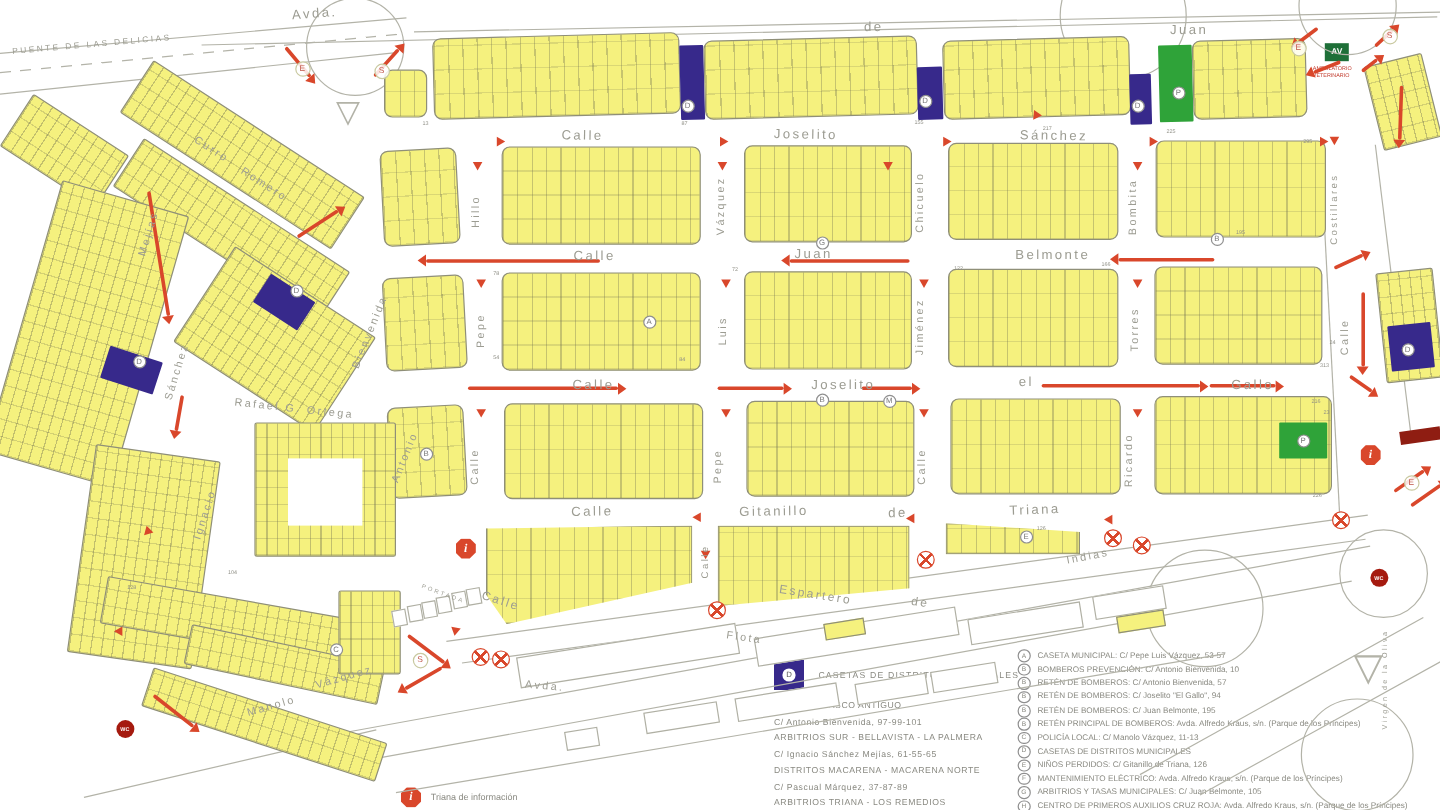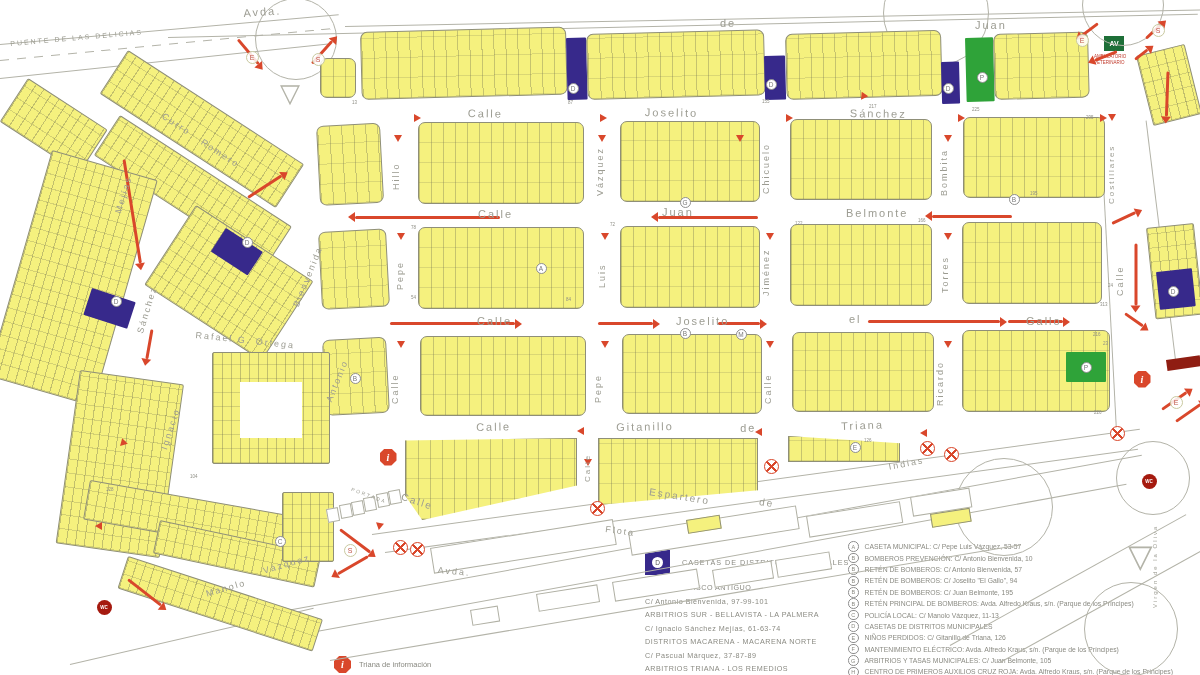--- a/index.html
+++ b/index.html
@@ -82,21 +82,21 @@
     <div id="ld-head">
       <div id="ld-icon">
         <span>D</span>
       </div>
       <div id="ld-title">CASETAS DE DISTRITOS MUNICIPALES</div>
     </div>
     <div id="ld-lines">
         <div class="ld-line">DISTRITO CASCO ANTIGUO</div>
         <div class="ld-line">C/ Antonio Bienvenida, 97-99-101</div>
         <div class="ld-line">ARBITRIOS SUR - BELLAVISTA - LA PALMERA</div>
-        <div class="ld-line">C/ Ignacio Sánchez Mejías, 61-63-74</div>
+        <div class="ld-line">C/ Ignacio Sánchez Mejías, 61-55-65</div>
         <div class="ld-line">DISTRITOS MACARENA - MACARENA NORTE</div>
         <div class="ld-line">C/ Pascual Márquez, 37-87-89</div>
         <div class="ld-line">ARBITRIOS TRIANA - LOS REMEDIOS</div>
       </div>
   </div>
 
   <div id="legend-services">
       <div class="svc-row">
         <div class="svc-letter">A</div>
         <div class="svc-text">CASETA MUNICIPAL: C/ Pepe Luis Vázquez, 53-57</div>

